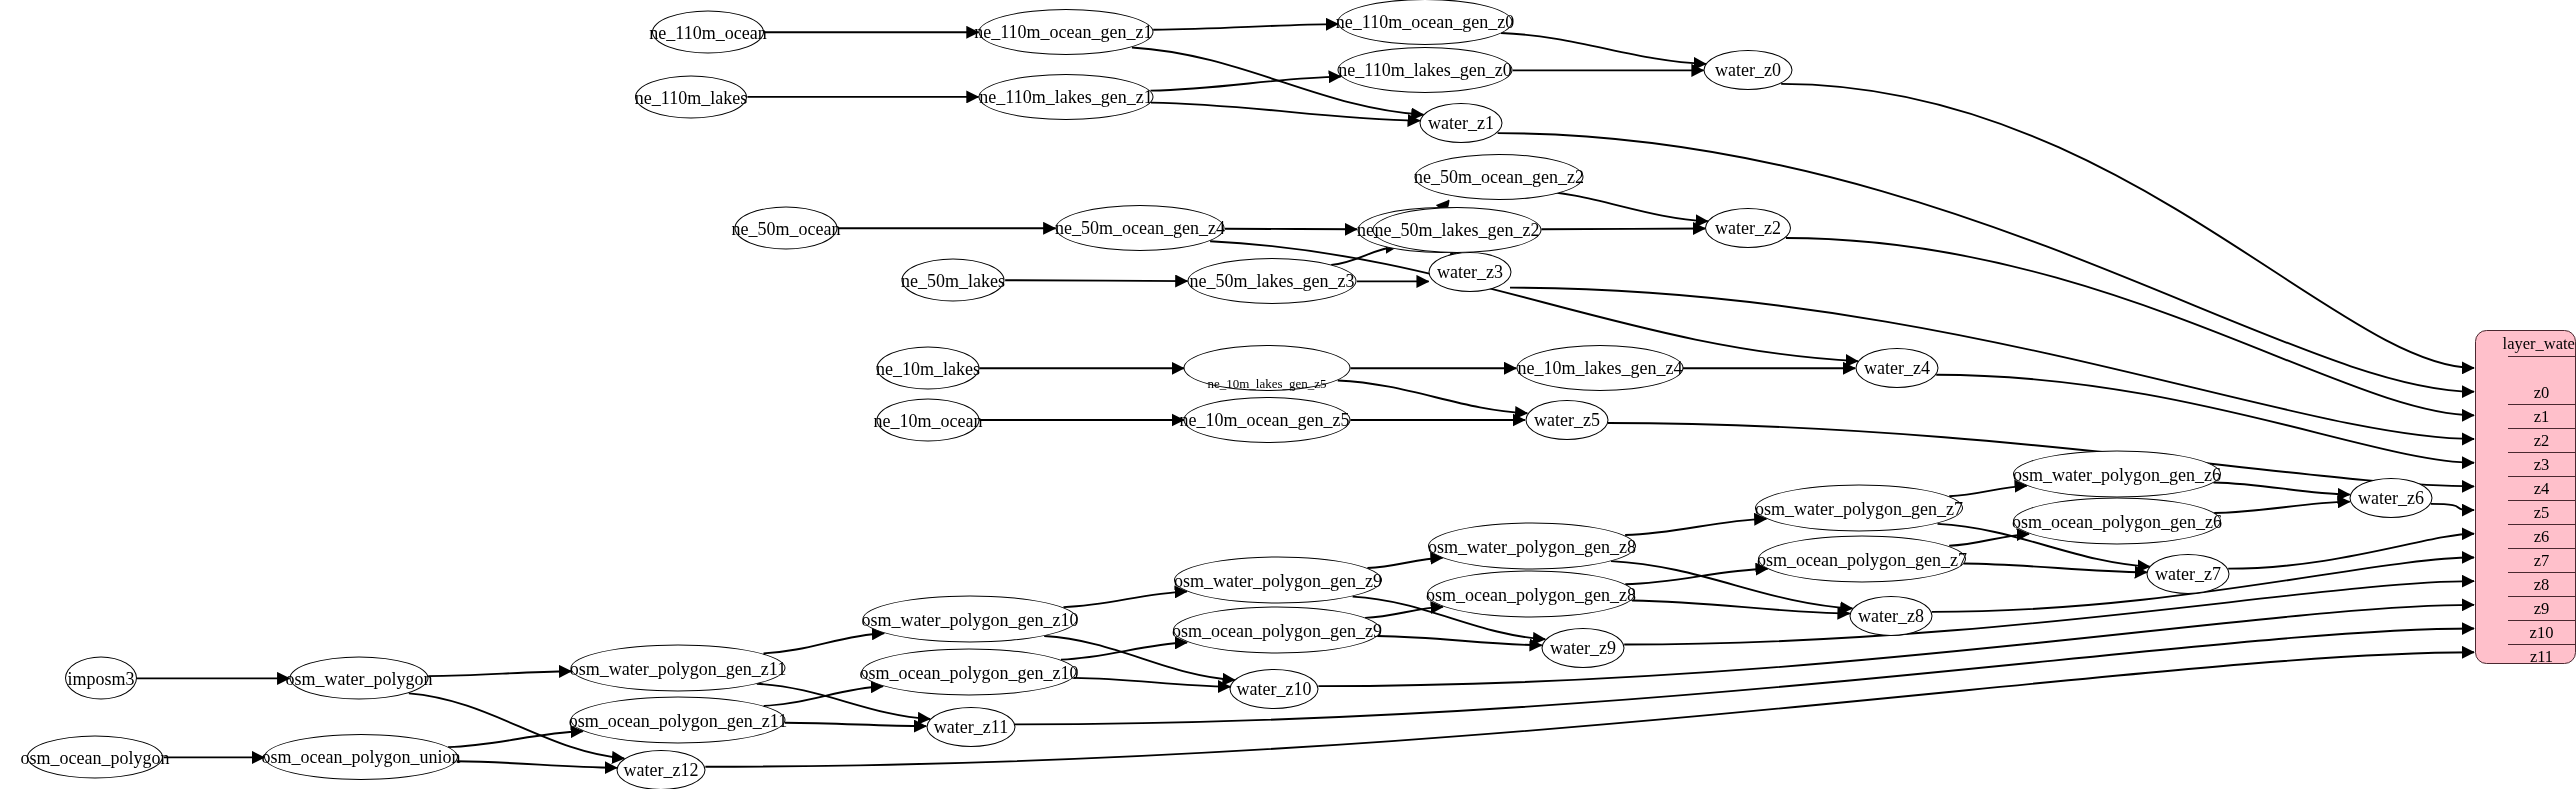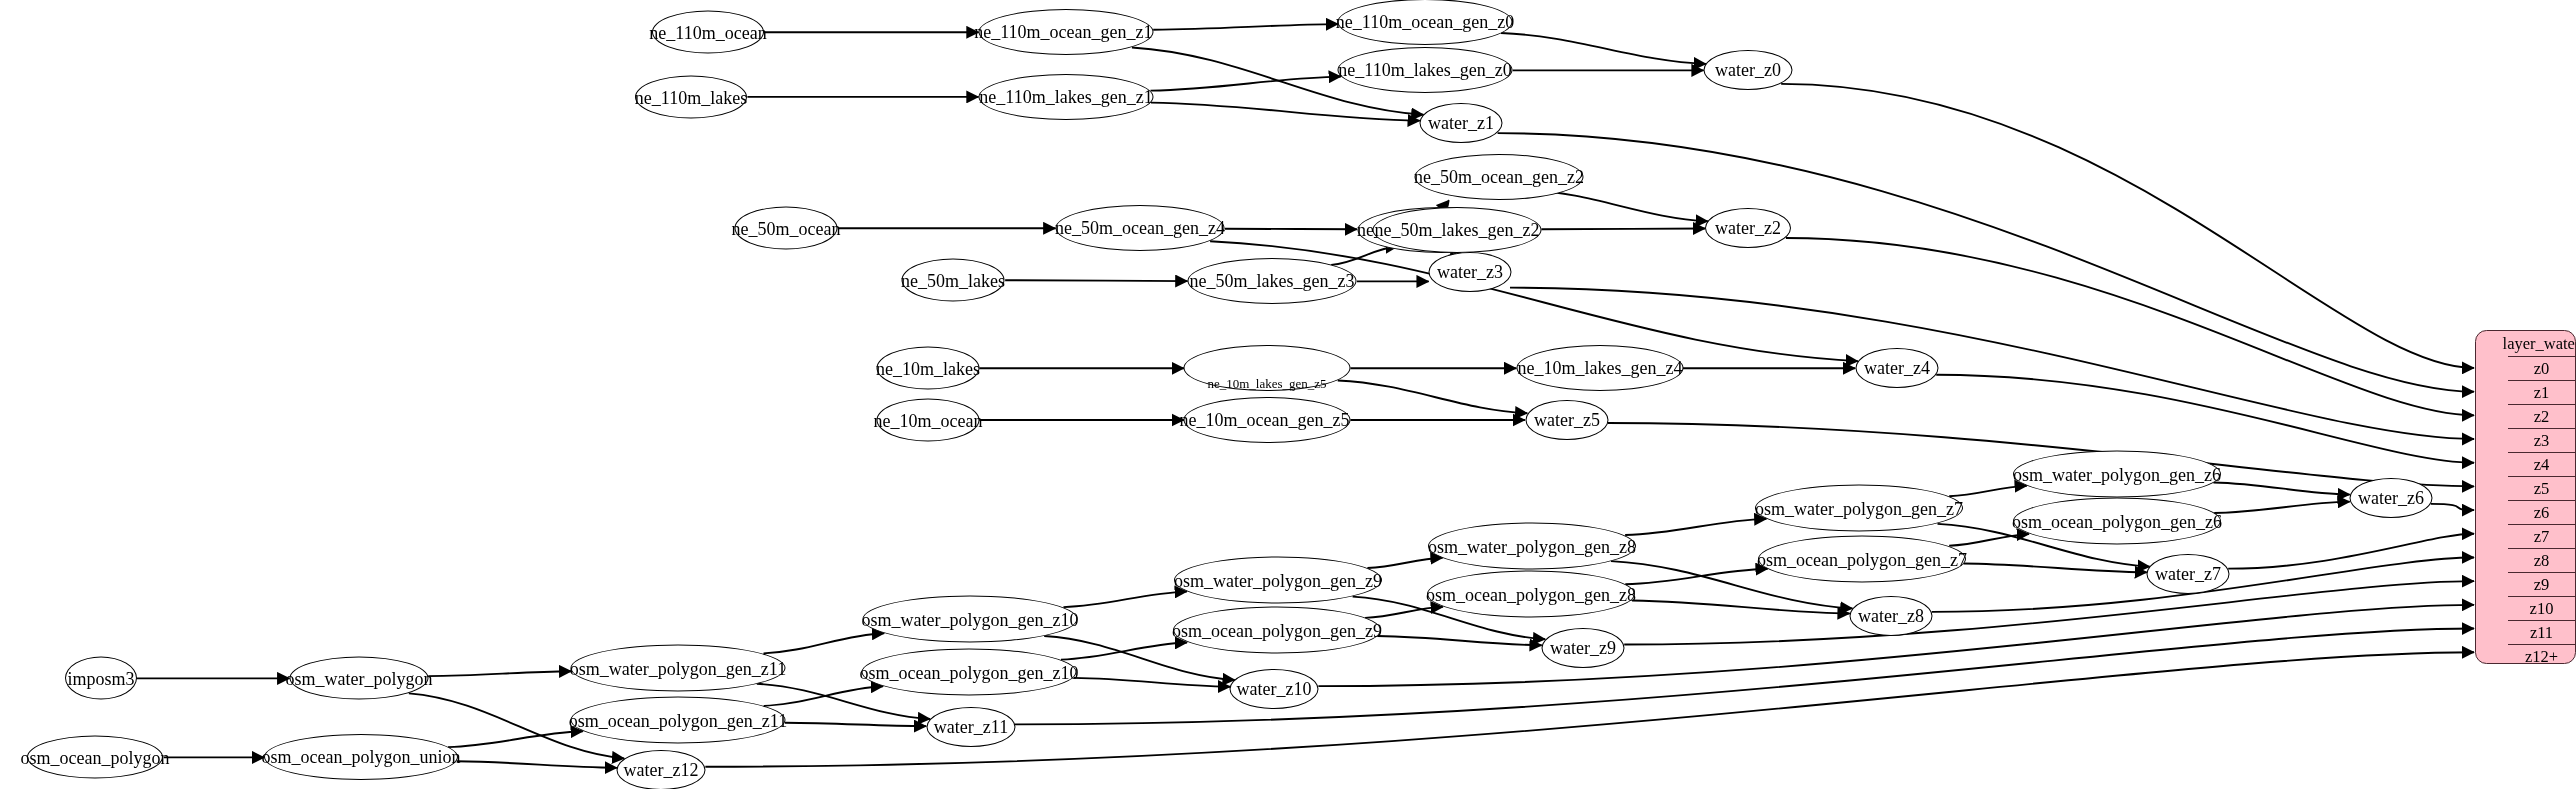--- a/index.html
+++ b/index.html
@@ -236,21 +236,21 @@
       <div class="node" style="left: 361px; top: 757px; width: 194px; height: 46px; font-size: 18px;">
         <span>osm_ocean_polygon_union</span>
       </div>
       <div class="node" style="left: 661px; top: 770px; width: 89px; height: 40px; font-size: 18px;">
         <span>water_z12</span>
       </div>
     </div>
   <div id="table-layer">
       <div class="tbl" style="left: 2475px; top: 330px; width: 101px; height: 334px;">
         <div class="hdr" style="height: 26px; font-size: 16.5px;">layer_water</div>
-        <div class="row" style="height: 24px; font-size: 16.5px;">z0</div>
+        <div class="row" style="height: 24px; font-size: 16.5px; margin-top: 24px;">z0</div>
         <div class="row" style="height: 24px; font-size: 16.5px;">z1</div>
         <div class="row" style="height: 24px; font-size: 16.5px;">z2</div>
         <div class="row" style="height: 24px; font-size: 16.5px;">z3</div>
         <div class="row" style="height: 24px; font-size: 16.5px;">z4</div>
         <div class="row" style="height: 24px; font-size: 16.5px;">z5</div>
         <div class="row" style="height: 24px; font-size: 16.5px;">z6</div>
         <div class="row" style="height: 24px; font-size: 16.5px;">z7</div>
         <div class="row" style="height: 24px; font-size: 16.5px;">z8</div>
         <div class="row" style="height: 24px; font-size: 16.5px;">z9</div>
         <div class="row" style="height: 24px; font-size: 16.5px;">z10</div>

